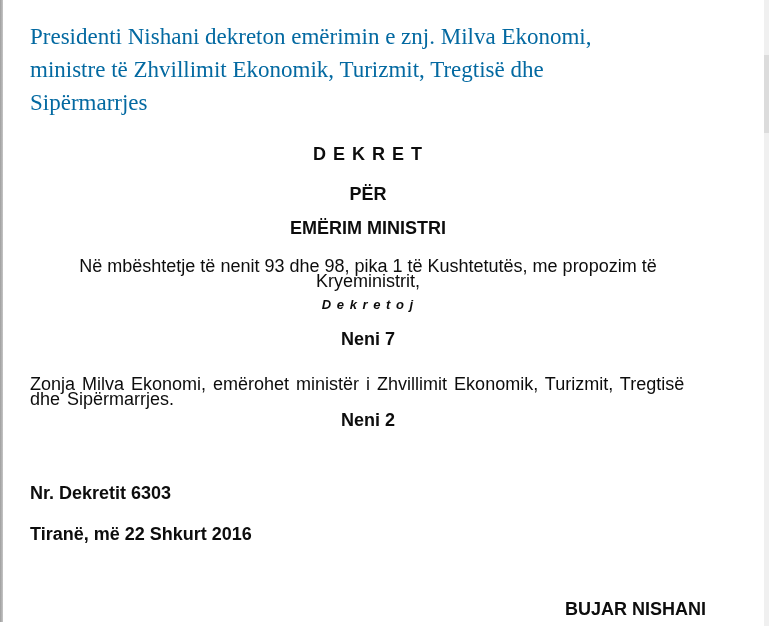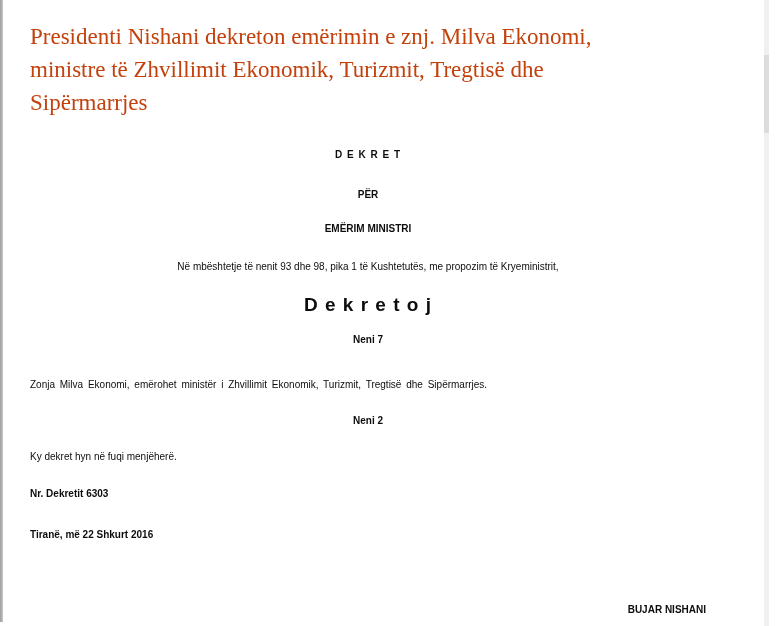--- a/index.html
+++ b/index.html
@@ -43,31 +43,32 @@
     line-height: 33px;
     font-weight: 400;
     color: #20447a;
   }
   .article-title .tline { display: block; }
   .doc-line {
     position: absolute;
     left: 30px;
     right: 71px;
     margin: 0;
-    font-size: 10px;
+    font-size: 18px;
     line-height: 15px;
     color: #0d0d0d;
   }
   .center  { text-align: center; }
   .right   { text-align: right; }
   .bold    { font-weight: 700; }
   .spaced  { letter-spacing: 1px; }
   .decree-word {
+    font-style: italic;
     font-weight: 700;
-    font-size: 19px;
+    font-size: 13px;
     letter-spacing: 1px;
   }
   .body-wide { word-spacing: 2px; }
   .t147 { top: 147px; }
   .t187 { top: 187px; }
   .t221 { top: 221px; text-align: center; }
   .t259 { top: 259px; }
   .t297 { top: 297px; }
   .t332 { top: 332px; }
   .t377 { top: 377px; }
@@ -80,21 +81,21 @@
 </style>
 </head>
 <body>
 
 <div class="page">
 
   <div class="left-border"></div>
   <div class="right-track"></div>
   <div class="right-thumb"></div>
 
-  <h1 class="article-title" style="color: #c2410c;">
+  <h1 class="article-title" style="color: #0369a1;">
     <span class="tline">Presidenti Nishani dekreton emërimin e znj. Milva Ekonomi,</span>
     <span class="tline">ministre të Zhvillimit Ekonomik, Turizmit, Tregtisë dhe</span>
     <span class="tline">Sipërmarrjes</span>
   </h1>
 
   <p class="doc-line center bold spaced t147">D E K R E T</p>
 
   <p class="doc-line center bold t187">PËR</p>
 
   <p class="doc-line center bold t221">EMËRIM MINISTRI</p>
@@ -102,21 +103,20 @@
   <p class="doc-line center t259">Në mbështetje të nenit 93 dhe 98, pika 1 të Kushtetutës, me propozim të Kryeministrit,</p>
 
   <p class="doc-line center decree-word t297">D e k r e t o j</p>
 
   <p class="doc-line center bold t332">Neni 7</p>
 
   <p class="doc-line body-wide t377">Zonja Milva Ekonomi, emërohet ministër i Zhvillimit Ekonomik, Turizmit, Tregtisë dhe Sipërmarrjes.</p>
 
   <p class="doc-line center bold t413">Neni 2</p>
 
-  <p class="doc-line t449">Ky dekret hyn në fuqi menjëherë.</p>
 
   <p class="doc-line bold t486">Nr. Dekretit 6303</p>
 
   <p class="doc-line bold t527">Tiranë, më 22 Shkurt 2016</p>
 
 
   <p class="doc-line right bold t602">BUJAR NISHANI</p>
 
 </div>
 

